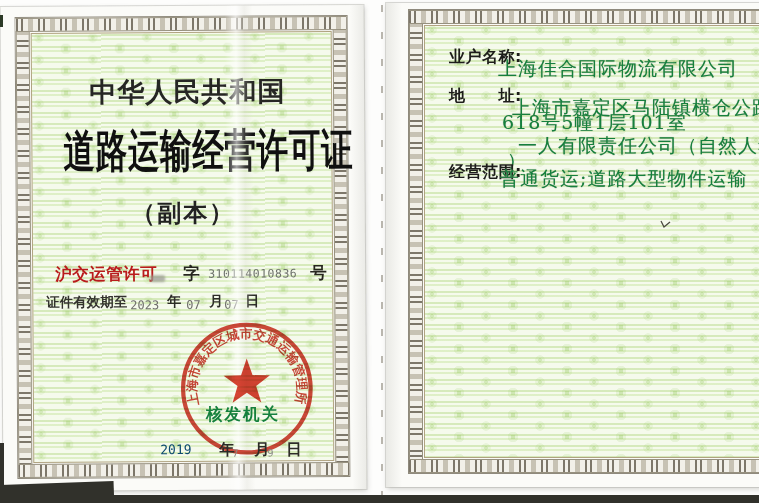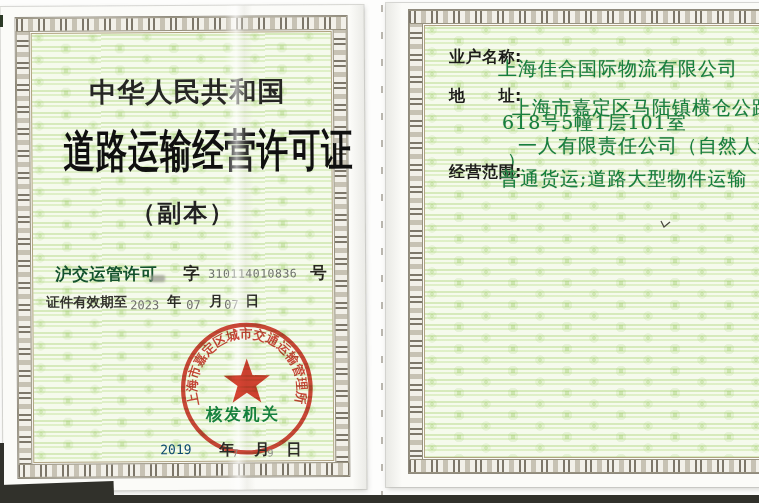--- a/index.html
+++ b/index.html
@@ -50,21 +50,21 @@
     font-family:"DejaVu Serif","Liberation Serif",serif;font-size:27px;font-weight:600;
     letter-spacing:1px;color:#262624;padding-left:10px;}
   .main-title{position:absolute;left:0;right:0;top:115px;text-align:center;white-space:nowrap;}
   .main-title span{display:inline-block;transform:scaleX(.70);transform-origin:center;
     font-family:"DejaVu Sans","Liberation Sans",sans-serif;font-size:45px;font-weight:900;
     letter-spacing:1px;color:#101010;}
   .subtitle{position:absolute;left:0;right:0;top:191px;text-align:center;
     font-family:"DejaVu Serif",serif;font-size:24px;font-weight:600;letter-spacing:2px;color:#222;}
 
   .lic-row{position:absolute;top:257px;left:0;right:0;height:24px;}
-  .lic-prefix{position:absolute;left:53px;font-size:16.5px;font-weight:bold;color:#14532d;letter-spacing:0.5px;}
+  .lic-prefix{position:absolute;left:53px;font-size:16.5px;font-weight:bold;color:#b91c1c;letter-spacing:0.5px;}
   .lic-smudge{position:absolute;left:148px;top:12px;width:15px;height:7px;background:#9b9b94;
     filter:blur(1.2px);opacity:.75;border-radius:2px;}
   .lic-zi{position:absolute;left:181px;font-size:16.5px;font-weight:bold;color:#26261f;}
   .lic-num{position:absolute;left:206px;top:4px;font-family:"DejaVu Sans Mono",monospace;
     font-size:11.5px;color:#6d716b;letter-spacing:0.5px;}
   .lic-hao{position:absolute;left:308px;font-size:16.5px;font-weight:bold;color:#26261f;}
 
   .valid-row{position:absolute;top:287px;left:0;right:0;height:22px;}
   .valid-label{position:absolute;left:44px;font-size:13.5px;font-weight:600;color:#33332d;}
   .v-num{position:absolute;top:5px;font-size:12px;color:#6f6f6b;font-family:"DejaVu Sans Mono",monospace;}

